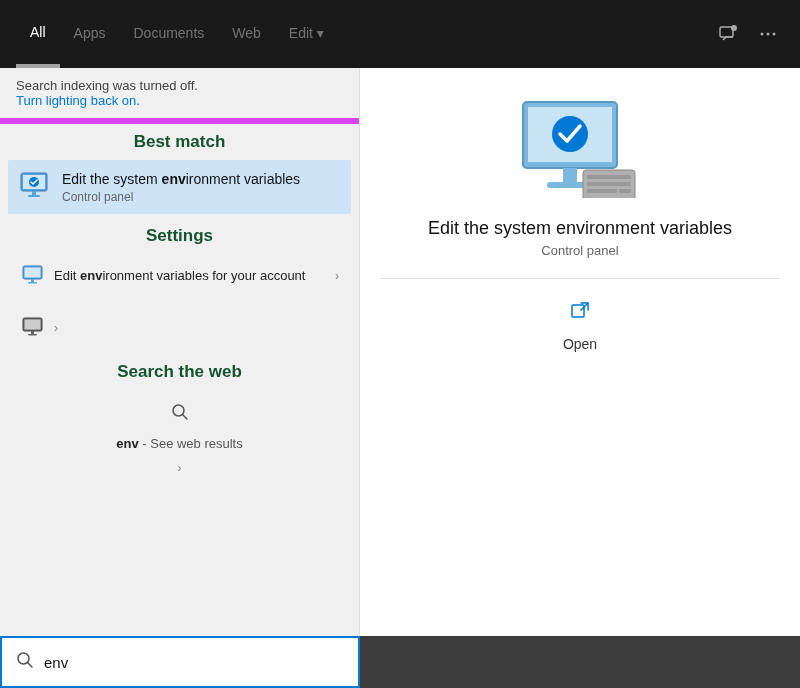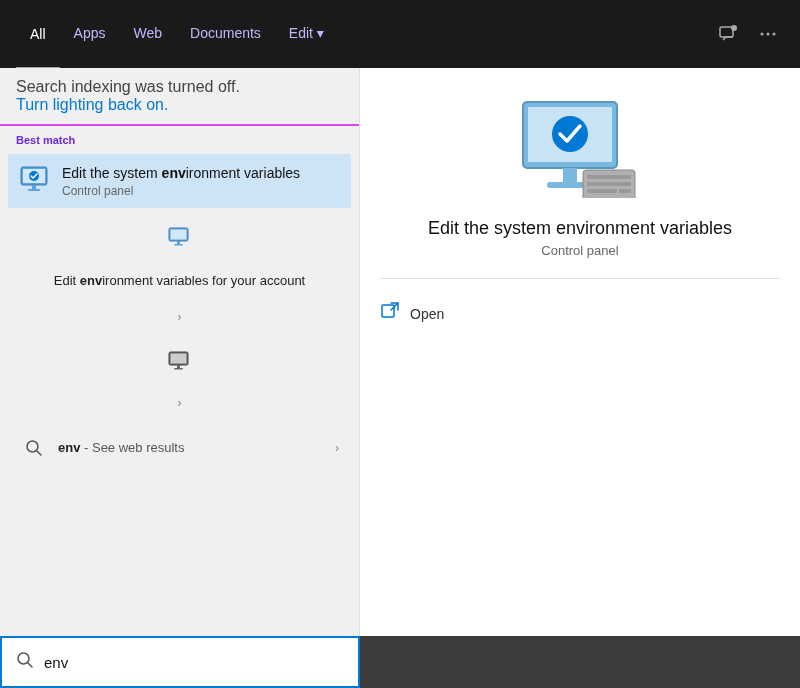--- a/index.html
+++ b/index.html
@@ -21,32 +21,32 @@
       padding: 0 16px;
       gap: 4px;
     }
     .top-bar-tabs {
       display: flex;
       align-items: center;
       gap: 0;
       flex: 1;
     }
     .tab-item {
-      color: #c4b5fd;
+      color: #737373;
       padding: 8px 14px;
       cursor: pointer;
       font-size: 14px;
       border-bottom: 2px solid transparent;
       height: 68px;
       display: flex;
       align-items: center;
     }
     .tab-item.active {
       color: #fff;
-      border-bottom: 1px solid #a3a3a3;
+      border-bottom: 4px solid #a3a3a3;
     }
     .top-bar-actions {
       display: flex;
       align-items: center;
       gap: 8px;
     }
     .icon-btn {
       color: #aaa;
       background: none;
       border: none;
@@ -72,39 +72,40 @@
       display: flex;
       flex-direction: column;
       border-right: 1px solid #ddd;
       overflow-y: auto;
     }
 
     
     .indexing-notice {
       padding: 10px 16px;
       background: #f0f0f0;
-      border-bottom: 2px solid #d946ef;
-      font-size: 16px;
+      border-bottom: 6px solid #d946ef;
+      font-size: 13px;
     }
     .indexing-notice .notice-text {
       color: #444;
     }
     .indexing-notice .notice-link {
       color: #0078d4;
       cursor: pointer;
       text-decoration: none;
     }
 
     
     .section-header {
       padding: 8px 16px 4px 16px;
-      font-size: 11px;
+      font-size: 17px;
       font-weight: 600;
-      color: #6d28d9;
+      color: #14532d;
       background: #f0f0f0;
+      text-align: center;
     }
 
     
     .best-match-item {
       background: #cde4f7;
       margin: 4px 8px;
       padding: 10px 12px;
       display: flex;
       align-items: flex-start;
       gap: 10px;
@@ -133,25 +134,24 @@
       color: #666;
       margin-top: 2px;
     }
 
     
     .settings-item {
       padding: 10px 12px;
       margin: 2px 8px;
       display: flex;
       align-items: center;
-      gap: 20px;
+      gap: 6px;
       cursor: pointer;
       background: transparent;
       border-radius: 2px;
-      flex-direction: column;
     }
     .settings-item-icon {
       width: 28px;
       height: 28px;
       flex-shrink: 0;
       display: flex;
       align-items: center;
       justify-content: center;
       color: #555;
     }
@@ -168,20 +168,21 @@
     }
 
     
     .web-item {
       padding: 10px 12px;
       margin: 2px 8px;
       display: flex;
       align-items: center;
       gap: 10px;
       cursor: pointer;
+      flex-direction: column;
     }
     .web-item-icon {
       width: 28px;
       height: 28px;
       flex-shrink: 0;
       display: flex;
       align-items: center;
       justify-content: center;
       color: #555;
       font-size: 16px;
@@ -237,20 +238,21 @@
       margin-bottom: 16px;
     }
 
     .action-item {
       width: 100%;
       display: flex;
       align-items: center;
       gap: 10px;
       padding: 6px 0;
       cursor: pointer;
+      flex-direction: column;
     }
     .action-icon {
       color: #0078d4;
       font-size: 18px;
     }
     .action-label {
       font-size: 14px;
       color: #333;
     }
     .search-icon {
@@ -289,24 +291,24 @@
 
 <div class="top-bar">
   <div class="top-bar-tabs">
     <div class="tab-item active">
       <span>All</span>
     </div>
     <div class="tab-item">
       <span>Apps</span>
     </div>
     <div class="tab-item">
+      <span>Documents</span>
+    </div>
+    <div class="tab-item">
       <span>Web</span>
-    </div>
-    <div class="tab-item">
-      <span>Documents</span>
     </div>
     <div class="tab-item">
       <span>Edit ▾</span>
     </div>
   </div>
   <div class="top-bar-actions">
     <button class="icon-btn">
 
       <svg width="20" height="20" viewBox="0 0 20 20" fill="none" xmlns="http://www.w3.org/2000/svg">
         <rect x="2" y="3" width="13" height="10" rx="1.5" stroke="#aaa" stroke-width="1.5" fill="none"></rect>
@@ -348,20 +350,21 @@
         </svg>
       </div>
       <div class="best-match-text">
         <div class="best-match-title">
           Edit the system <b>env</b>ironment variables
         </div>
         <div class="best-match-subtitle">Control panel</div>
       </div>
     </div>
 
+    <div class="section-header">Settings</div>
 
     <div class="settings-item">
       <div class="settings-item-icon">
 
         <svg width="24" height="22" viewBox="0 0 24 22" xmlns="http://www.w3.org/2000/svg">
           <rect x="1" y="1" width="19" height="13" rx="1.5" fill="#5ba3d9" stroke="#3a7bbf" stroke-width="1"></rect>
           <rect x="2.5" y="2.5" width="16" height="10" fill="#d0e8f8"></rect>
           <rect x="9" y="14" width="3" height="3" fill="#5ba3d9"></rect>
           <rect x="6" y="17" width="9" height="1.5" rx="0.75" fill="#5ba3d9"></rect>
         </svg>
@@ -378,20 +381,21 @@
         <svg width="24" height="22" viewBox="0 0 24 22" xmlns="http://www.w3.org/2000/svg">
           <rect x="1" y="1" width="19" height="13" rx="1.5" fill="#666" stroke="#444" stroke-width="1"></rect>
           <rect x="2.5" y="2.5" width="16" height="10" fill="#ccc"></rect>
           <rect x="9" y="14" width="3" height="3" fill="#666"></rect>
           <rect x="6" y="17" width="9" height="1.5" rx="0.75" fill="#666"></rect>
         </svg>
       </div>
       <div class="settings-item-arrow">›</div>
     </div>
 
+    <div class="section-header">Search the web</div>
 
     <div class="web-item">
       <div class="web-item-icon">
         <svg width="18" height="18" viewBox="0 0 18 18" fill="none" xmlns="http://www.w3.org/2000/svg">
           <circle cx="7.5" cy="7.5" r="5.5" stroke="#555" stroke-width="1.5"></circle>
           <line x1="11.5" y1="11.5" x2="16" y2="16" stroke="#555" stroke-width="1.5" stroke-linecap="round"></line>
         </svg>
       </div>
       <div class="web-item-text">
         <b>env</b><span class="see-web"> - See web results</span>

